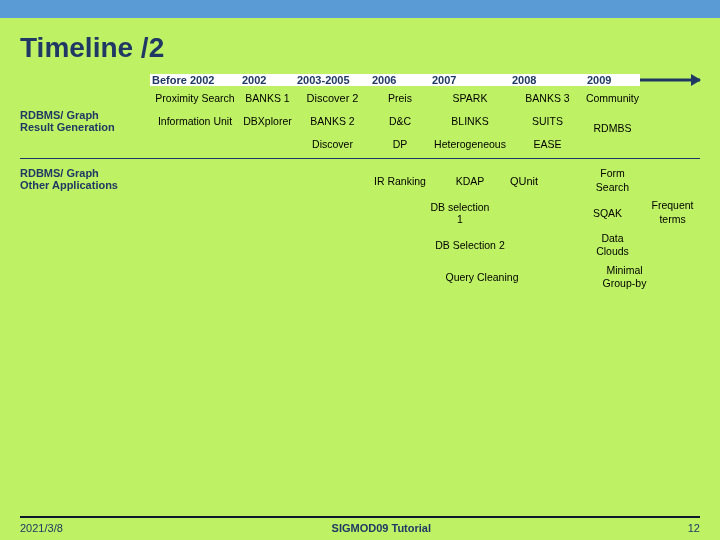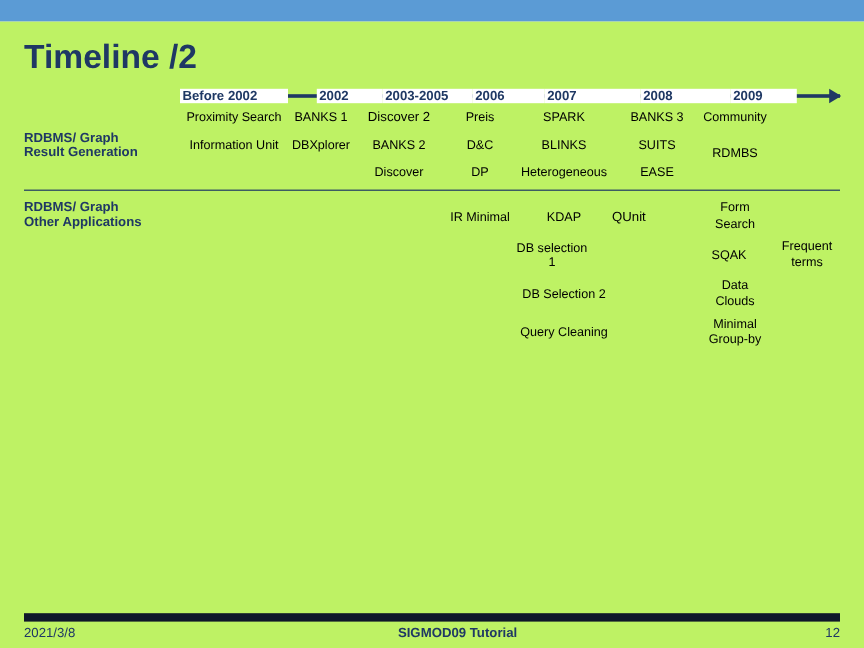--- a/index.html
+++ b/index.html
@@ -36,21 +36,21 @@
       font-size: 11px;
       font-weight: bold;
       color: #1f3864;
       position: relative;
       z-index: 1;
       background: #fff;
       padding: 0 2px;
     }
 
     .year-before2002 { width: 90px; }
-    .year-2002 { width: 55px; margin-left: 24px; }
+    .year-2002 { width: 55px; }
     .year-2003 { width: 75px; }
     .year-2006 { width: 60px; }
     .year-2007 { width: 80px; }
     .year-2008 { width: 75px; }
     .year-2009 { width: 55px; }
   </style>
 </head>
 <body>
 
 <div class="top-bar"></div>
@@ -123,21 +123,21 @@
       <div style="font-size:11px; font-weight:bold; color:#1f3864;">Other Applications</div>
     </div>
 
     <div style="flex:1; display:flex; flex-direction:column; gap:5px;">
 
       <div style="display:flex; align-items:center;">
         <div style="width:90px;"></div>
         <div style="width:55px;"></div>
         <div style="width:75px;"></div>
         <div style="width:60px; font-size:10.5px; text-align:center; color:#000;">
-          <span>IR Minimal</span>
+          <span>IR Ranking</span>
         </div>
         <div style="width:80px; font-size:10.5px; text-align:center; color:#000;">KDAP</div>
         <div style="width:75px; font-size:11px; color:#000;">QUnit</div>
         <div style="width:55px; font-size:10.5px; text-align:center; color:#000; line-height:1.3;">
           <div>Form</div>
           <div>Search</div>
         </div>
       </div>
 
       <div style="display:flex; align-items:center;justify-content:flex-end;">
@@ -166,29 +166,29 @@
           <div>Data</div>
           <div>Clouds</div>
         </div>
       </div>
 
       <div style="display:flex; align-items:center;">
         <div style="width:90px;"></div>
         <div style="width:55px;"></div>
         <div style="width:75px;"></div>
         <div style="width:60px;"></div>
-        <div style="width:80px; font-size:10.5px; text-align:center; color:#000;">Query Cleaning</div>
+        <div style="width:80px; font-size:10.5px; text-align:center; color:#000;margin-left:12px;">Query Cleaning</div>
         <div style="width:75px;"></div>
         <div style="width:55px; font-size:10.5px; text-align:center; color:#000; line-height:1.3;">
           <div>Minimal</div>
           <div>Group-by</div>
         </div>
       </div>
     </div>
   </div>
 
-  <div style="position:absolute; bottom:6px; left:20px; right:20px; display:flex; justify-content:space-between; align-items:center; border-top:7px solid #0f172a; padding-top:4px;">
+  <div style="position:absolute; bottom:6px; left:20px; right:20px; display:flex; justify-content:space-between; align-items:center; border-top:2px solid #0f172a; padding-top:4px;">
     <div style="font-size:11px; color:#1f3864;">2021/3/8</div>
     <div style="font-size:11px; font-weight:bold; color:#1f3864;padding-left:12px;">SIGMOD09 Tutorial</div>
     <div style="font-size:11px; color:#1f3864;">12</div>
   </div>
 
 </div>
 
 </body></html>

